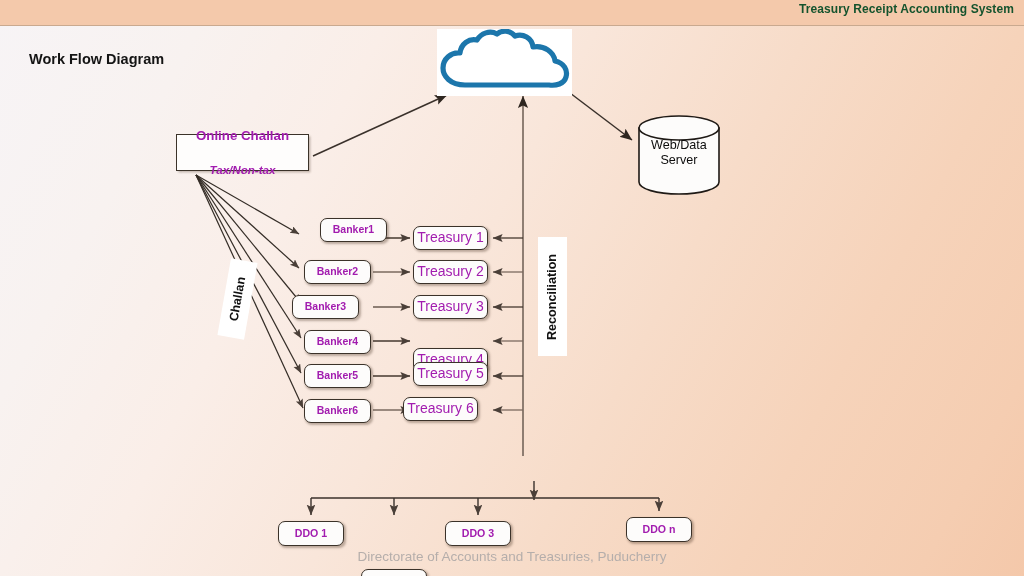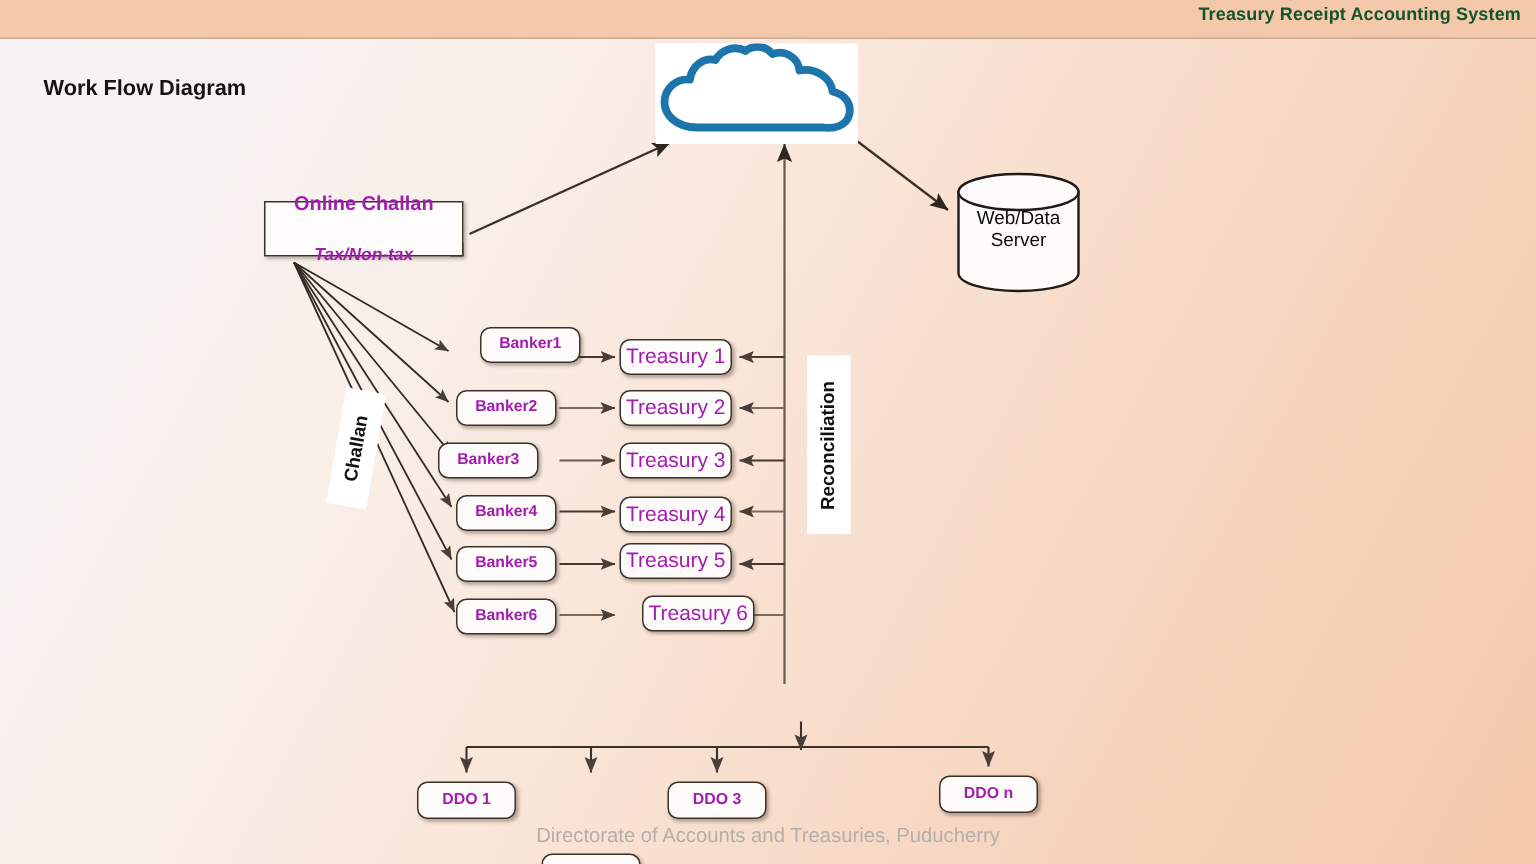--- a/index.html
+++ b/index.html
@@ -358,27 +358,27 @@
 
   <div class="node-box rounded treasury-box" style="left:413px; top:226px;">
     <span>Treasury 1</span>
   </div>
   <div class="node-box rounded treasury-box" style="left:413px; top:260px;">
     <span>Treasury 2</span>
   </div>
   <div class="node-box rounded treasury-box" style="left:413px; top:295px;">
     <span>Treasury 3</span>
   </div>
-  <div class="node-box rounded treasury-box" style="left:413px; top:331px;">
+  <div class="node-box rounded treasury-box" style="left:413px; top:348px;">
     <span>Treasury 4</span>
   </div>
   <div class="node-box rounded treasury-box" style="left:413px; top:362px;">
     <span>Treasury 5</span>
   </div>
-  <div class="node-box rounded treasury-box" style="left:428px; top:397px;align-items:center;">
+  <div class="node-box rounded treasury-box" style="left:403px; top:397px;align-items:center;">
     <span>Treasury 6</span>
   </div>
 
 
   <div class="node-box rounded ddo-box" style="left:278px; top:521px;">
     <span>DDO 1</span>
   </div>
   <div class="node-box rounded ddo-box" style="left:361px; top:521px;margin-top:48px;">
     <span>DDO 2</span>
   </div>

